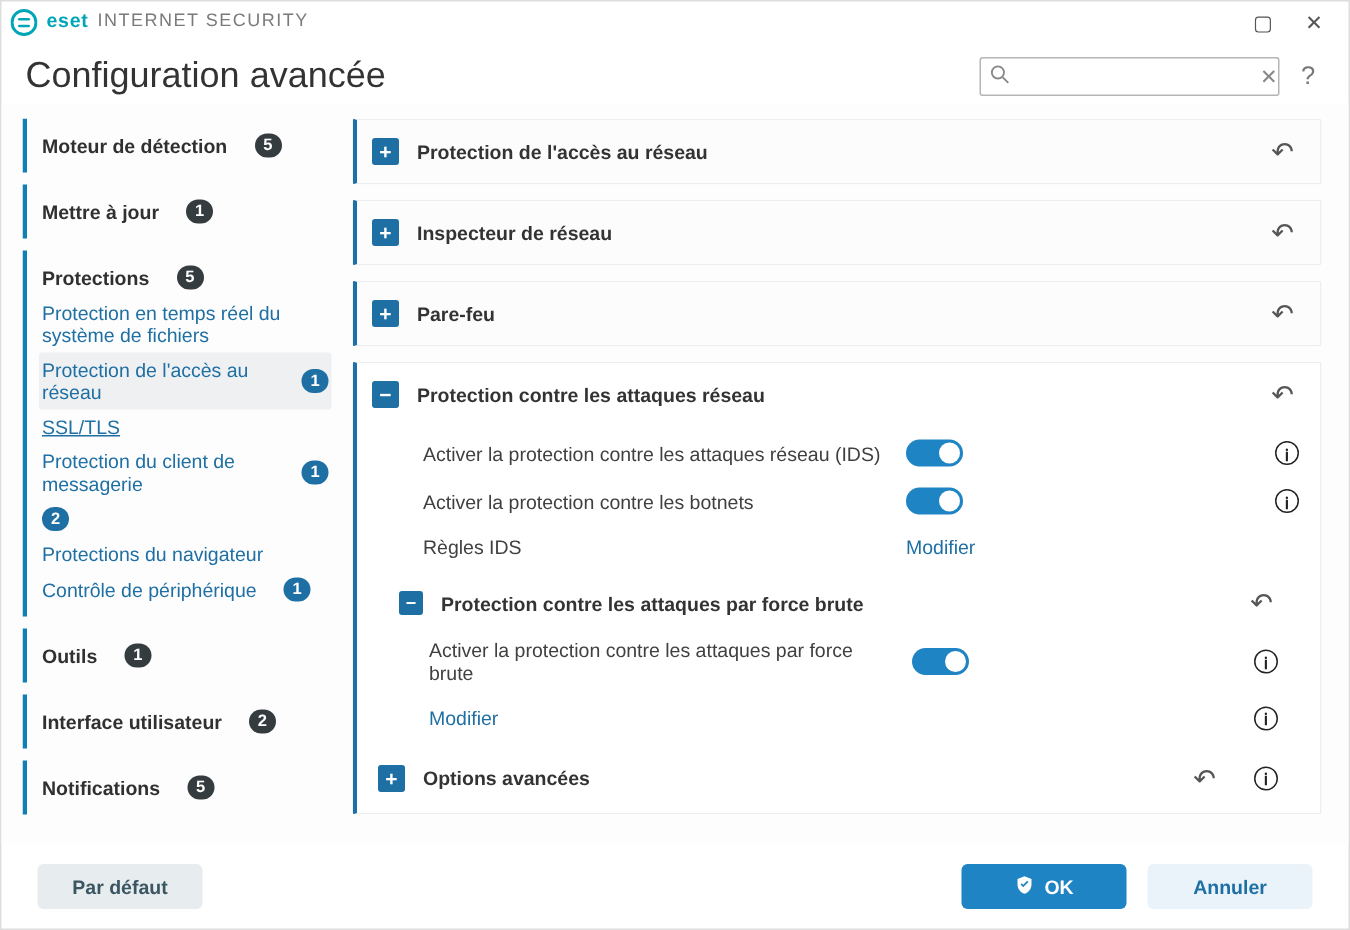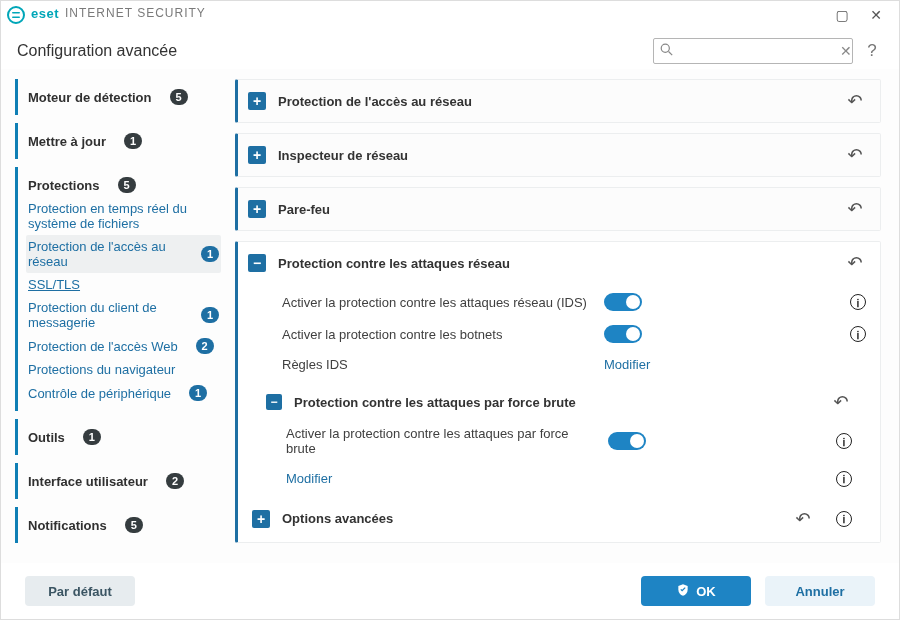--- a/index.html
+++ b/index.html
@@ -5,21 +5,21 @@
     * { box-sizing: border-box; margin: 0; padding: 0; }
     html,body { width:900px; height:620px; font-family: "Segoe UI", Arial, sans-serif; font-size:13px; color:#404040; background:#fff; overflow:hidden;}
     .window { width:900px; height:620px; display:flex; flex-direction:column; border:1px solid #ddd;}
     .titlebar { height:28px; display:flex; align-items:center; padding:0 6px; }
     .tb-logo { display:flex; gap:6px; font-size:12px; letter-spacing:0.5px; color:#2d2d2d;}
     .tb-logo .brand { font-weight:600; font-size:13px; color:#00a6b8;}
     .tb-logo .product{ color:#7a7a7a; font-size:12px; letter-spacing:1px;}
     .tb-spacer{flex:1;}
     .tb-btn { width:34px; height:22px; display:flex; align-items:center; justify-content:center; color:#555; font-size:14px;}
     .header { height:40px; display:flex; align-items:center; padding:4px 16px 0 16px;}
-    .header h1{ font-size:16px; font-weight:400; color:#333;}
+    .header h1{ font-size:24px; font-weight:400; color:#333;}
     .hspacer{flex:1;}
     .searchbox{ width:200px; height:26px; border:1px solid #b5b5b5; border-radius:2px; background:#fff; display:flex; align-items:center; padding:0 6px; gap:6px;}
     .searchbox input{ flex:1; border:none; outline:none; font-size:12px; background:transparent;}
     .help-q{ width:22px; text-align:center; font-size:17px; color:#777; margin-left:8px;}
     .body{ flex:1; display:flex; padding:10px 14px 0 14px; gap:8px; overflow:hidden; background:#fdfdfd;}
     .sidebar{ width:212px; overflow-y:auto;}
     .nav-group{ border-left:3px solid #0f7fb5; padding:6px 6px 6px 8px; margin-bottom:8px;}
     .nav-item{ display:flex; align-items:center; gap:18px; padding:4px 2px; color:#1e6fa3; font-size:13px; cursor:pointer;}
     .nav-item.top{ color:#303030; font-weight:600;}
     .nav-item .lbl{ }
@@ -125,21 +125,20 @@
           <span class="badge">1</span>
         </div>
         <div class="nav-item">
           <span class="lbl underlined">SSL/TLS</span>
         </div>
         <div class="nav-item">
           <span class="lbl">Protection du client de messagerie</span>
           <span class="badge">1</span>
         </div>
         <div class="nav-item">
-          <span class="lbl">Protection de l'accès Web</span>
           <span class="badge">2</span>
         </div>
         <div class="nav-item">
           <span class="lbl">Protections du navigateur</span>
         </div>
         <div class="nav-item">
           <span class="lbl">Contrôle de périphérique</span>
           <span class="badge">1</span>
         </div>
       </div>

